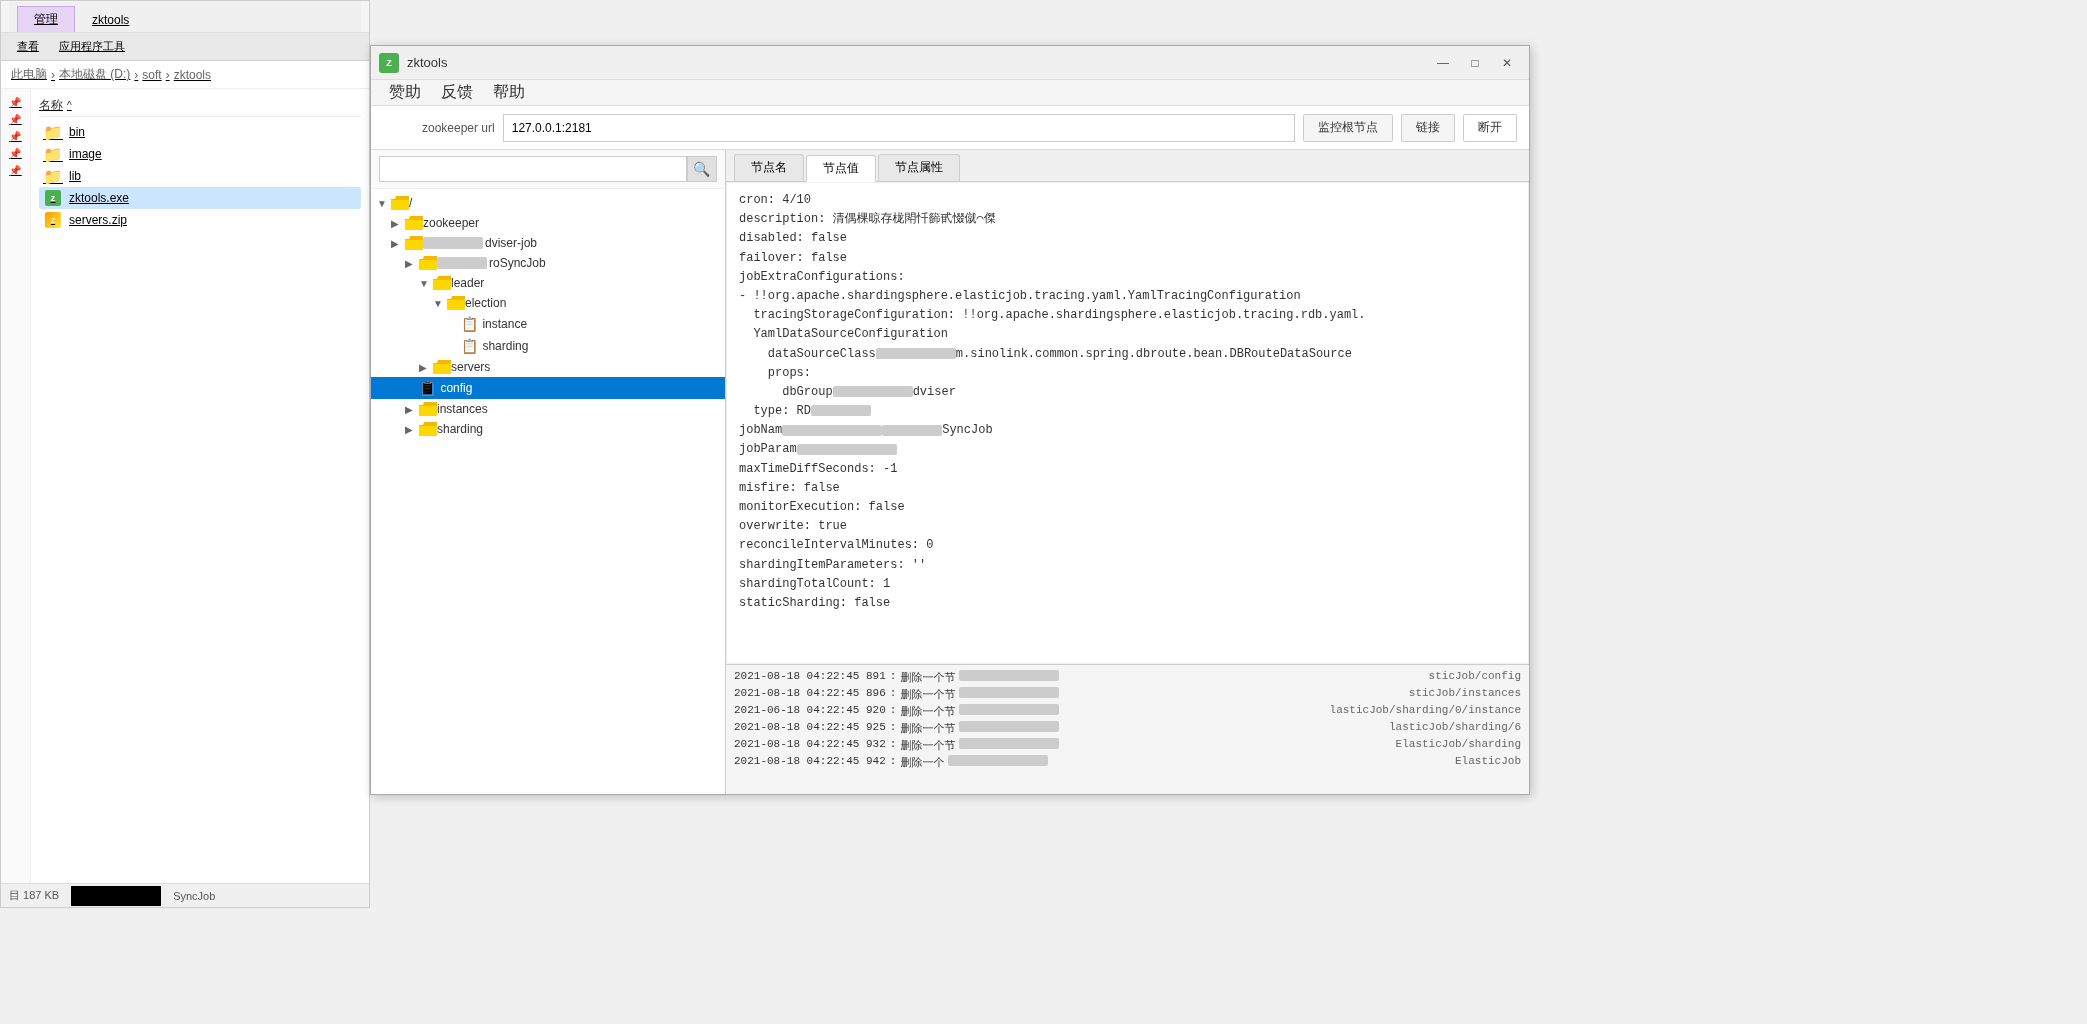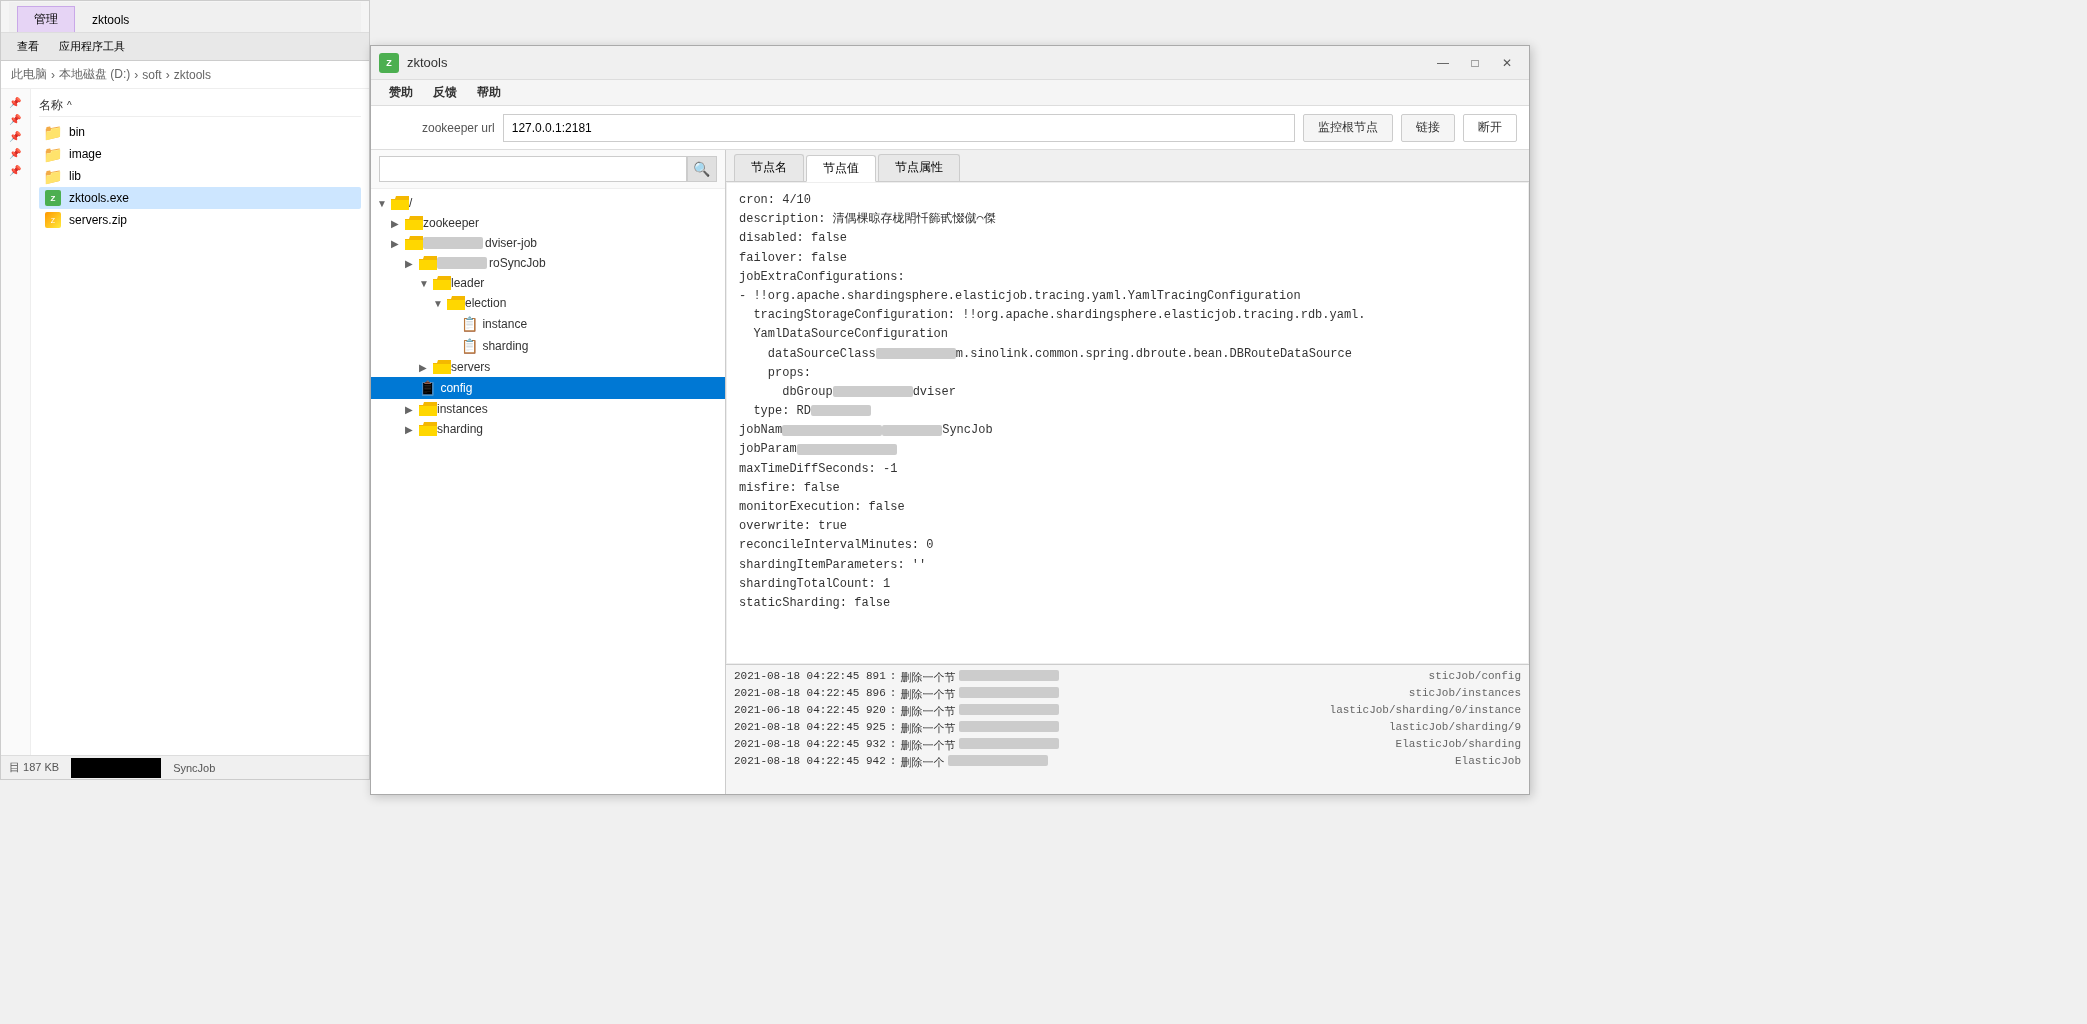--- a/index.html
+++ b/index.html
@@ -3,24 +3,25 @@
   <meta charset="utf-8">
   <style>
     * { box-sizing: border-box; margin: 0; padding: 0; }
     body { font-family: 'Microsoft YaHei', 'Segoe UI', Arial, sans-serif; font-size: 13px; background: #f0f0f0; overflow: hidden; }
 
     
     .explorer-window {
       position: absolute;
       top: 0; left: 0;
       width: 370px;
-      height: 780px;
+      height: 908px;
       background: #fff;
       border: 1px solid #ccc;
       z-index: 1;
+      text-decoration: underline;
     }
     .explorer-titlebar {
       background: #f5f5f5;
       border-bottom: 1px solid #ddd;
       display: flex;
       align-items: center;
       padding: 4px 8px;
       height: 32px;
     }
     .explorer-tabs {
@@ -156,25 +157,24 @@
     .app-menubar {
       display: flex;
       background: #f5f5f5;
       border-bottom: 1px solid #ddd;
       padding: 0 8px;
       height: 26px;
       align-items: center;
     }
     .menu-item {
       padding: 2px 10px;
-      font-size: 12px;
+      font-size: 16px;
       color: #333;
       cursor: pointer;
       border-radius: 2px;
-      font-weight: bold;
     }
     .app-toolbar {
       display: flex;
       align-items: center;
       background: #fff;
       border-bottom: 1px solid #ddd;
       padding: 6px 12px;
       gap: 8px;
       height: 44px;
     }
@@ -578,21 +578,21 @@
           <span>:</span>
           <span>删除一个节</span>
           <span style="background:#ccc;color:transparent;border-radius:2px;display:inline-block;width:100px;height:11px;vertical-align:middle;">&nbsp;</span>
           <span class="log-path">lasticJob/sharding/0/instance</span>
         </div>
         <div class="log-entry">
           <span>2021-08-18 04:22:45 925</span>
           <span>:</span>
           <span>删除一个节</span>
           <span style="background:#ccc;color:transparent;border-radius:2px;display:inline-block;width:100px;height:11px;vertical-align:middle;">&nbsp;</span>
-          <span class="log-path">lasticJob/sharding/9</span>
+          <span class="log-path">lasticJob/sharding/6</span>
         </div>
         <div class="log-entry">
           <span>2021-08-18 04:22:45 932</span>
           <span>:</span>
           <span>删除一个节</span>
           <span style="background:#ccc;color:transparent;border-radius:2px;display:inline-block;width:100px;height:11px;vertical-align:middle;">&nbsp;</span>
           <span class="log-path">ElasticJob/sharding</span>
         </div>
         <div class="log-entry">
           <span>2021-08-18 04:22:45 942</span>

